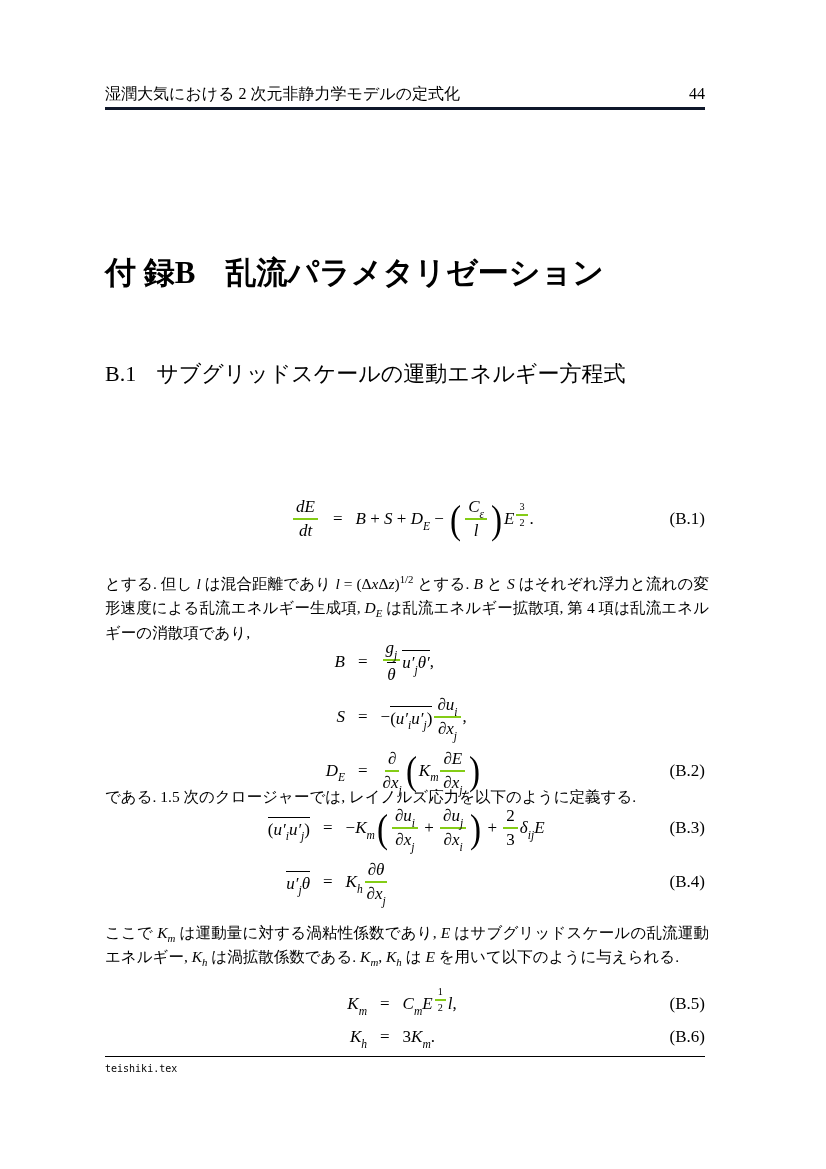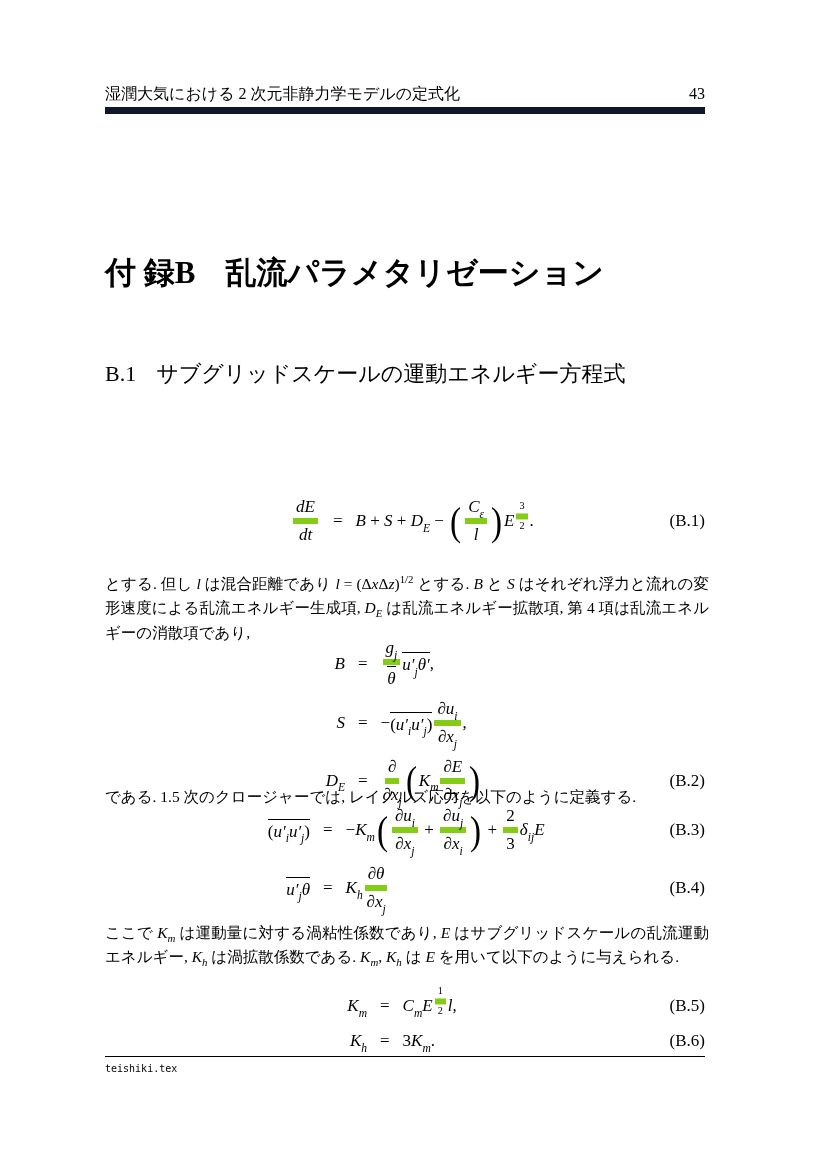--- a/index.html
+++ b/index.html
@@ -1,21 +1,21 @@
 <!DOCTYPE html>
 <html lang="ja"><head>
 <meta charset="utf-8">
 <style>
   html,body{margin:0;padding:0;background:#ffffff;}
   .page{position:relative;width:826px;height:1169px;background:#ffffff;color:#000;
         font-family:"Liberation Serif","DejaVu Serif",serif;overflow:hidden;}
 
   
   .hdr{position:absolute;left:105px;top:84px;width:600px;height:23px;
-       border-bottom:7px solid #0f172a;font-size:16px;white-space:nowrap;}
+       border-bottom:3px solid #0f172a;font-size:16px;white-space:nowrap;}
   .hdr-running{position:absolute;left:0;top:0;}
   .hdr-overlay{position:absolute;left:278px;top:0;}
   .hdr-page{position:absolute;right:0;top:1px;font-size:16px;}
 
   
   .chapter{position:absolute;left:105px;top:208px;font-size:31px;font-weight:bold;white-space:nowrap;margin-top:44px;}
   .chapter .gap{display:inline-block;width:30px;}
   .section{position:absolute;left:105px;top:337px;font-size:22px;font-weight:normal;white-space:nowrap;margin-top:22px;}
   .section .gap{display:inline-block;width:20px;}
 
@@ -32,41 +32,41 @@
   #eqb1{top:497px;} #eqb2{top:638px;} #eqb34{top:806px;} #eqb56{top:990px;}
   .eq-line{position:relative;display:flex;align-items:center;margin-bottom:9px;}
   .eq-lhs{width:var(--lhsw,220px);display:flex;justify-content:flex-end;align-items:center;}
   .eq-sign{margin:0 13px;}
   .eq-rhs{display:flex;align-items:center;}
   .eq-num{position:absolute;right:0;top:50%;transform:translateY(-50%);font-style:normal;}
   .eqblock .t{white-space:pre;}
   .eqblock .it{font-style:italic;}
   .grp{display:inline-flex;align-items:center;}
   .frac{display:inline-flex;flex-direction:column;align-items:center;margin:0 2px;line-height:1.2;}
-  .frac .num{border-bottom:6px solid #84cc16;padding:0 3px 1px;display:inline-flex;justify-content:center;}
+  .frac .num{border-bottom:2px solid #84cc16;padding:0 3px 1px;display:inline-flex;justify-content:center;}
   .frac .den{padding-top:1px;display:inline-flex;justify-content:center;align-items:flex-end;}
   .ssub{align-self:flex-end;font-size:68%;transform:translateY(22%);line-height:1;}
   .ssup{align-self:flex-start;font-size:60%;transform:translateY(-14%);line-height:1;}
   .ovl{display:inline-flex;align-items:center;border-top:1px solid #000;padding-top:2px;}
   .paren{font-size:230%;font-weight:400;line-height:0.85;transform:scaleX(0.85);margin:0 1px;}
 
   
   .footer{position:absolute;left:105px;top:1056px;width:600px;border-top:1px solid #000;
           padding-top:6px;display:flex;justify-content:space-between;align-items:baseline;}
   .footer-file{font-family:"DejaVu Sans Mono","Liberation Mono",monospace;font-size:10px;}
   .footer-date{font-size:15px;}
 </style>
 </head>
 <body>
 
 <div class="page">
 
   <div class="hdr">
     <span class="hdr-running">湿潤大気における 2 次元非静力学モデルの定式化</span>
-    <span class="hdr-page">43</span>
+    <span class="hdr-page">44</span>
   </div>
 
   <div class="chapter">
     <span>付 録B</span><span class="gap"></span><span>乱流パラメタリゼーション</span>
   </div>
 
   <div class="section">
     <span>B.1</span><span class="gap"></span><span>サブグリッドスケールの運動エネルギー方程式</span>
   </div>
 

